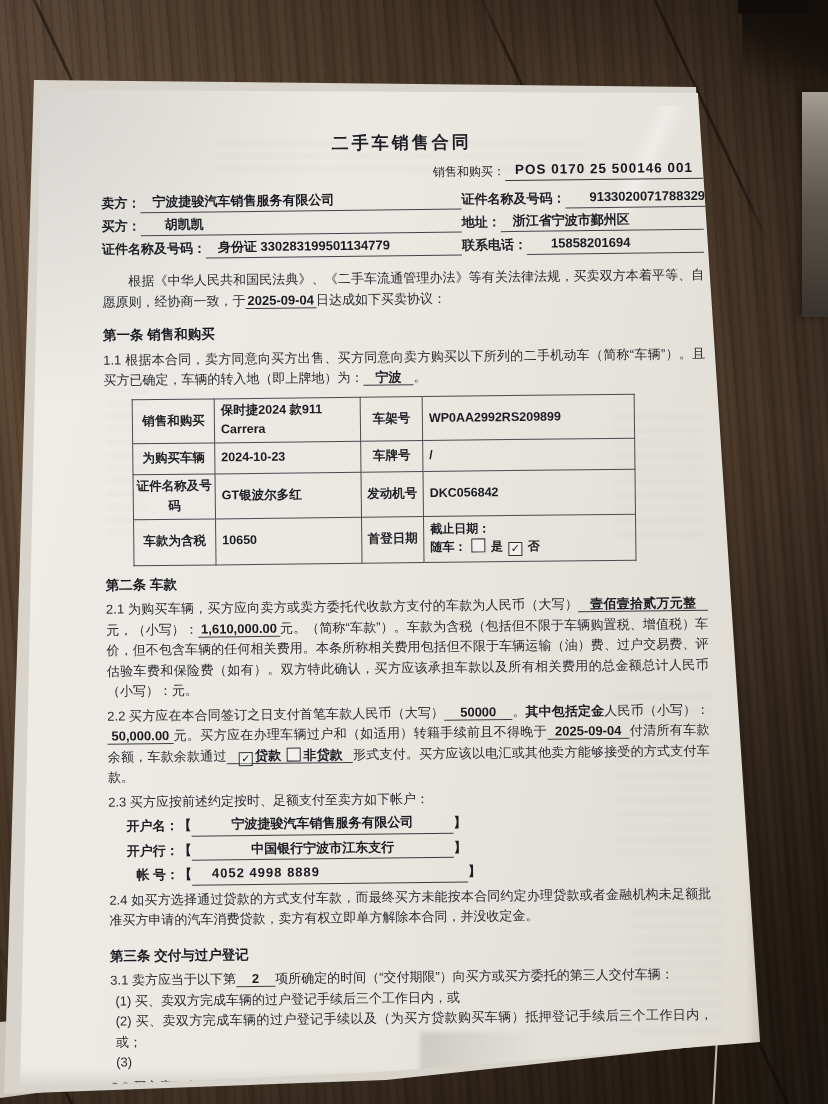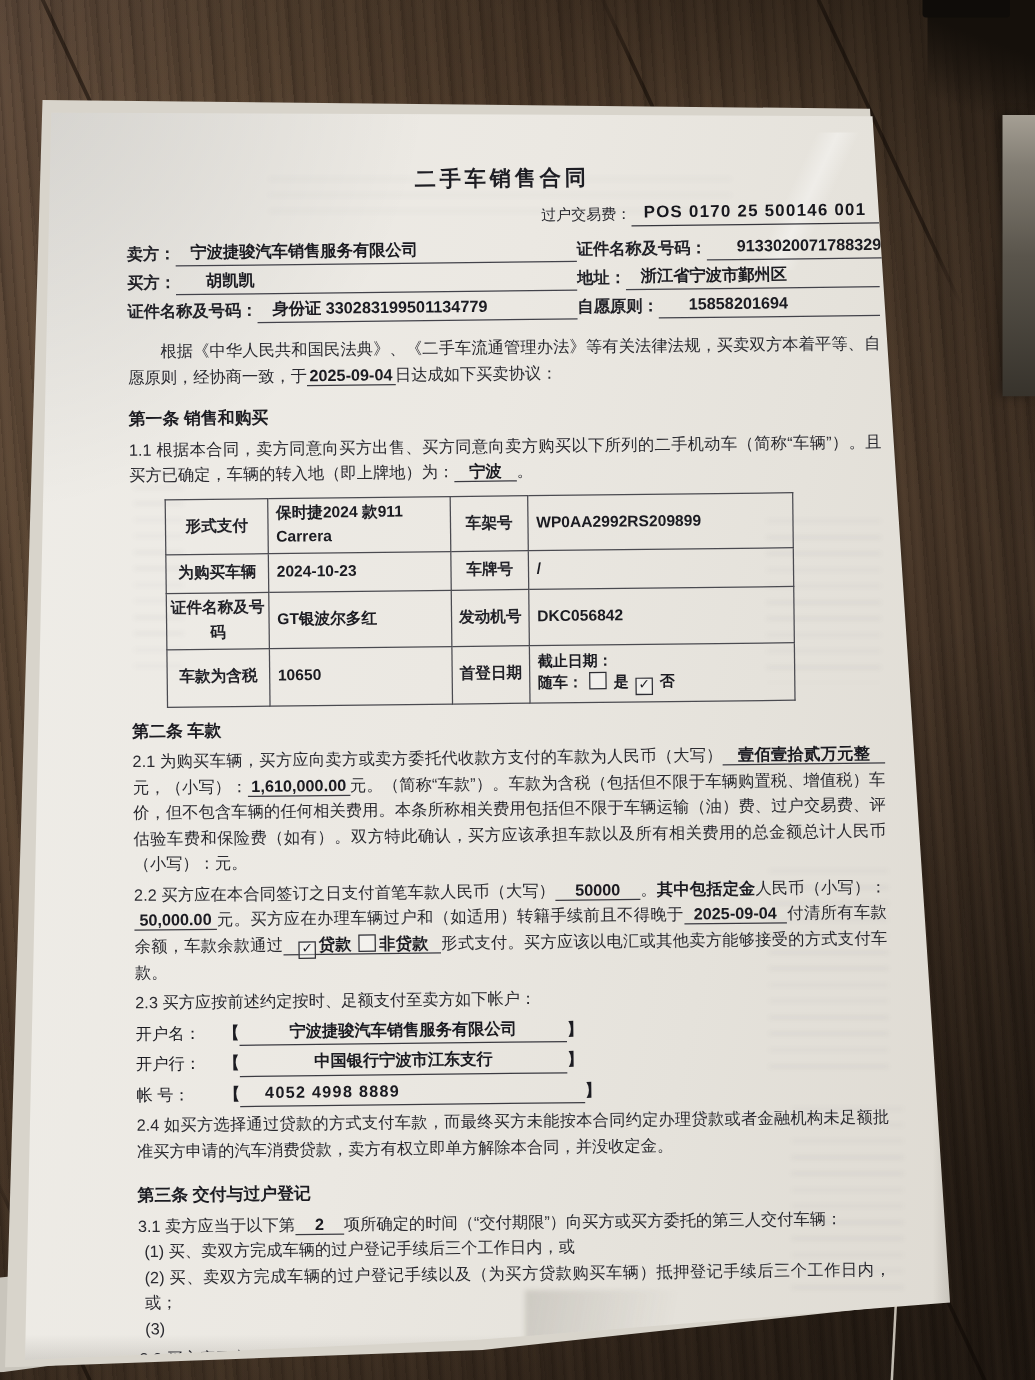--- a/index.html
+++ b/index.html
@@ -62,21 +62,21 @@
   .b{font-weight:bold;color:#1c1c22;}
   table.vt{border-collapse:collapse;margin:8px 0 2px 28px;table-layout:fixed;width:502px;}
   .vt td{border:1.2px solid #4a4a50;padding:2px 6px;font-size:12.5px;vertical-align:middle;}
   .vt .lbl{font-weight:bold;text-align:center;padding:2px 2px;color:#222228;}
   .vt .val{font-weight:bold;color:#1b1b21;}
   .vt tr{height:31px;}
   .vt tr.tall{height:46px;}
   .vt .ins{line-height:1.45;font-size:12px;}
   .cb{display:inline-block;width:12px;height:12px;border:1.4px solid #2e2e34;vertical-align:-2px;margin:0 2px;line-height:11px;text-align:center;font-size:11px;font-weight:bold;color:#1b1b21;background:rgba(255,255,255,.4);}
   .acct{display:flex;align-items:flex-end;margin-top:3px;}
-  .alab{font-weight:normal;width:70px;white-space:nowrap;color:#1c1c22;}
+  .alab{font-weight:bold;width:70px;white-space:nowrap;color:#1c1c22;text-align:right;}
   .abr{font-weight:bold;color:#1c1c22;}
   .av{border-bottom:1.3px solid #3b3b42;min-width:250px;text-align:center;font-weight:bold;color:#1b1b21;padding:0 6px;}
   .items{margin:0;padding-left:5px;}
 </style>
 </head>
 <body>
 
 <div class="photo">
   <div class="grain"></div>
   <div class="seam" style="left:546px;top:-30px;height:340px;"></div>
@@ -100,21 +100,21 @@
     <div class="ghost" style="left:600px;top:610px;width:96px;height:160px;"></div>
     <div class="ghost" style="left:92px;top:290px;width:40px;height:160px;"></div>
     <div class="ghost" style="left:618px;top:800px;width:90px;height:150px;"></div>
     <div class="ghost" style="left:200px;top:56px;width:370px;height:38px;"></div>
 
     <div class="content">
 
       <div class="title">二手车销售合同</div>
 
       <div class="no-row">
-        <span>过户交易费：</span>
+        <span>销售和购买：</span>
         <span class="no-val">POS 0170 25 500146 001</span>
       </div>
 
       <div class="prow" style="margin-top:5px;">
         <div class="pl">
           <span class="plab">卖方：</span>
           <span class="fill">宁波捷骏汽车销售服务有限公司</span>
         </div>
         <div class="pr">
           <span class="plab">证件名称及号码：</span>
@@ -130,40 +130,40 @@
           <span class="plab">地址：</span>
           <span class="fill">浙江省宁波市鄞州区</span>
         </div>
       </div>
       <div class="prow">
         <div class="pl">
           <span class="plab">证件名称及号码：</span>
           <span class="fill">身份证 330283199501134779</span>
         </div>
         <div class="pr">
-          <span class="plab">自愿原则：</span>
+          <span class="plab">联系电话：</span>
           <span class="fill ctr">15858201694</span>
         </div>
       </div>
 
       <p class="p indent" style="margin-top:12px;"><span>根据《中华人民共和国民法典》、《二手车流通管理办法》等有关法律法规，买卖双方本着平等、自愿原则，经协商一致，于</span><span class="u" style="padding:0 2px;">2025-09-04</span><span>日达成如下买卖协议：</span></p>
 
       <div class="sec">第一条 销售和购买</div>
       <p class="p"><span>1.1 根据本合同，卖方同意向买方出售、买方同意向卖方购买以下所列的二手机动车（简称“车辆”）。且买方已确定，车辆的转入地（即上牌地）为：</span><span class="u">宁波</span><span>。</span></p>
 
       <table class="vt">
         <colgroup>
             <col style="width:82px">
             <col style="width:146px">
             <col style="width:62px">
             <col style="width:212px">
           </colgroup>
         <tbody>
             <tr>
-          <td class="lbl">形式支付</td>
+          <td class="lbl">销售和购买</td>
           <td class="val">保时捷2024 款911 Carrera</td>
           <td class="lbl">车架号</td>
           <td class="val">WP0AA2992RS209899</td>
         </tr>
         <tr>
           <td class="lbl">为购买车辆</td>
           <td class="val">2024-10-23</td>
           <td class="lbl">车牌号</td>
           <td class="val">/</td>
         </tr>

